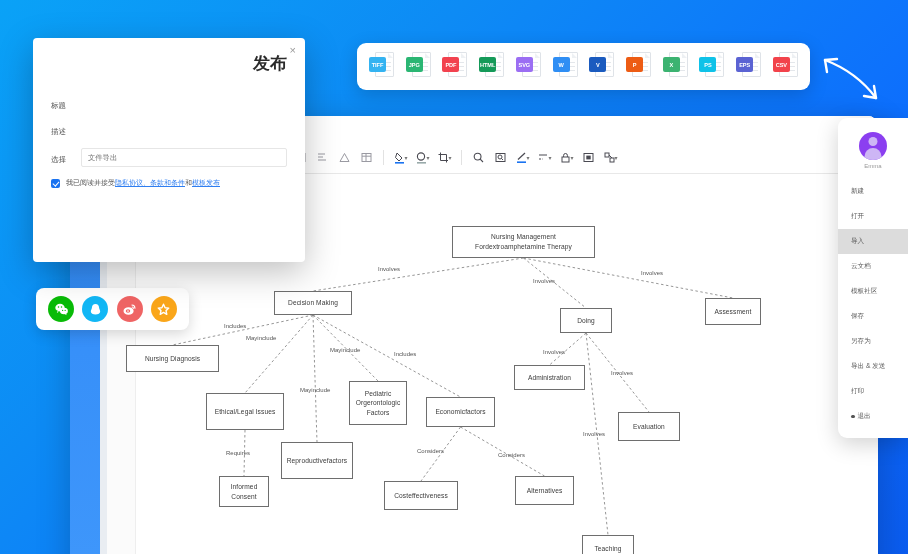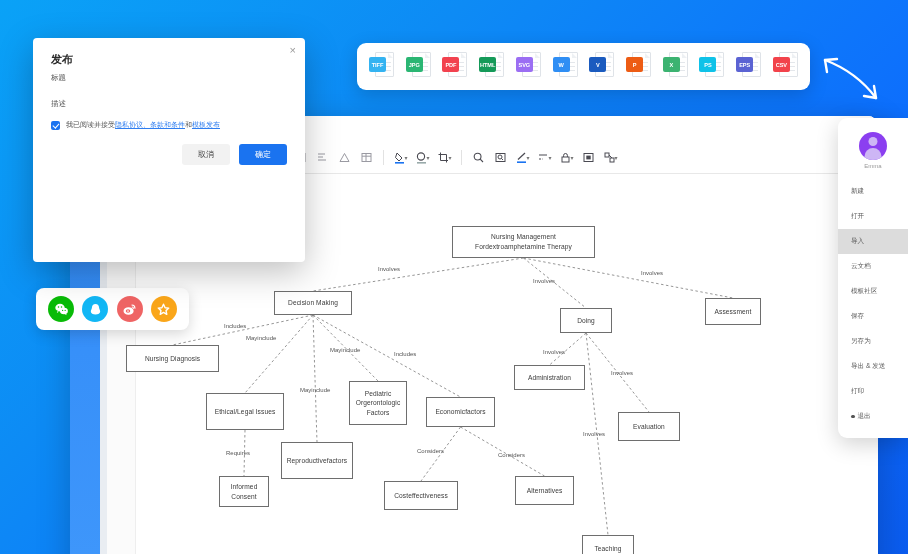--- a/index.html
+++ b/index.html
@@ -223,27 +223,27 @@
     border-radius: 4px;
     box-shadow: 0 10px 34px rgba(0,0,0,.25);
     padding: 14px 18px 0 18px;
   }
   .dlg-close {
     position: absolute; right: 9px; top: 7px;
     font-size: 11px; color: #9a9a9a; cursor: pointer;
     line-height: 1;
   }
   .dlg-title {
-    text-align: left;
-    font-size: 11px;
+    text-align: right;
+    font-size: 17px;
     font-weight: bold;
     color: #2b2b2b;
-    margin-bottom: 1px;
-  }
-  .row { display: flex; align-items: flex-start; margin-bottom: 11px; flex-direction: column; }
+    margin-bottom: 21px;
+  }
+  .row { display: flex; align-items: center; margin-bottom: 11px; }
   .row label {
     width: 30px; flex: none;
     font-size: 7.5px; color: #555;
     padding-top: 5px;
   }
   .fld {
     flex: 1;
     border: 1px solid #e6e6e6;
     border-radius: 2px;
     font-size: 7.3px;
@@ -727,28 +727,28 @@
     <div class="dlg-title">发布</div>
 
     <div class="row">
       <label>标题</label>
     </div>
 
     <div class="row">
       <label>描述</label>
     </div>
 
+    <div class="row">
+      <label>选择</label>
+      <input class="fld ph" placeholder="文件导出" style="">
+    </div>
 
     <div class="chk-row">
       <div class="chkbox"></div>
       <span>我已阅读并接受</span>
         <a href="#">隐私协议、条款和条件</a>
         <span>和</span>
         <a href="#">模板发布</a>
     </div>
 
-    <div class="dlg-btns">
-      <button class="btn btn-cancel">取消</button>
-      <button class="btn btn-ok">确定</button>
-    </div>
   </div>
 
 </div>
 
 </body></html>

